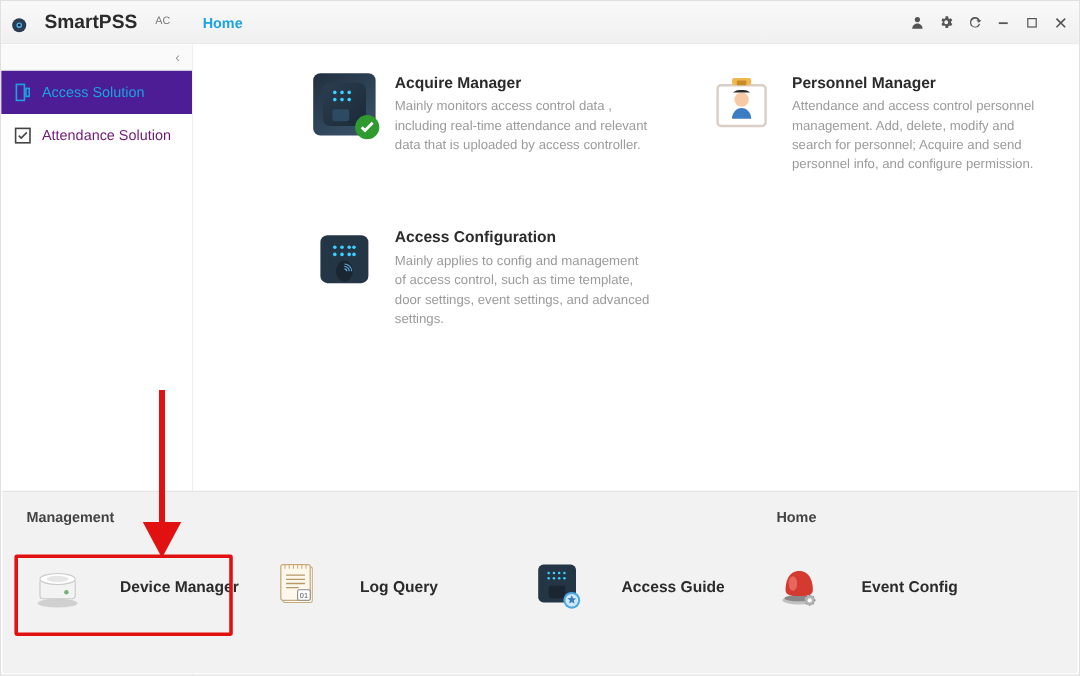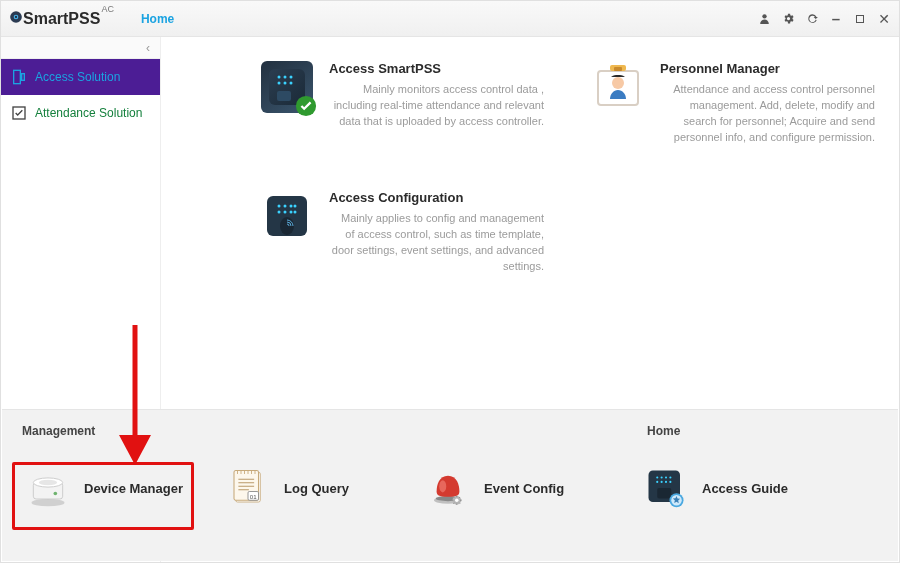--- a/index.html
+++ b/index.html
@@ -16,21 +16,21 @@
   }
   
   .titlebar {
     height: 36px;
     background: linear-gradient(to bottom, #f9f9f9, #f0f0f0);
     border-bottom: 1px solid #e5e5e5;
     display: flex; align-items: center;
     padding: 0 8px;
   }
   .logo {
-    display: flex; align-items: flex-start; gap: 0;
+    display: flex; align-items: flex-end; gap: 14px;
     font-size: 16px; font-weight: 700; color: #2b2b2b;
   }
   .logo-sup { font-size: 9px; font-weight: 400; color: #777; position: relative; top: -6px; left: 1px; }
   .tab-home {
     margin-left: 28px;
     font-size: 12px; font-weight: 700;
     color: #1ba3e1;
     cursor: pointer;
   }
   .titlebar-spacer { flex: 1; }
@@ -47,21 +47,21 @@
     display: flex; flex-direction: column;
   }
   .collapse-row {
     height: 22px; display: flex; align-items: center; justify-content: flex-end;
     padding-right: 10px; color: #999; cursor: pointer;
     background: #fafafa; border-bottom: 1px solid #eee;
   }
   .side-item {
     display: flex; align-items: center; gap: 8px;
     padding: 10px 10px;
-    font-size: 12px; color: #15803d;
+    font-size: 12px; color: #701a75;
     cursor: pointer;
   }
   .side-item.active { background: #4c1d95; color: #1ba3e1; }
   .side-item .sicon { width: 16px; height: 16px; display:inline-flex; align-items:center; justify-content:center; }
 
   .main { flex: 1; display: flex; flex-direction: column; background: #fff; }
   .cards {
     flex: 1;
     padding: 24px 24px 0 100px;
     display: grid;
@@ -75,41 +75,41 @@
     display: flex; gap: 16px; align-items: flex-start;
     cursor: pointer;
     max-width: 300px;
   }
   .card-icon {
     width: 52px; height: 52px; border-radius: 6px;
     flex-shrink: 0;
     display: flex; align-items: center; justify-content: center;
   }
   .card-title { font-size: 13px; font-weight: 700; color: #2b2b2b; margin-bottom: 6px; }
-  .card-desc { font-size: 11px; color: #9b9b9b; line-height: 1.45; max-width: 220px; text-align: right; }
+  .card-desc { font-size: 11px; color: #9b9b9b; line-height: 1.45; max-width: 220px; }
 
   
   .mgmt {
     height: 152px;
     background: #f2f2f2;
     border-top: 1px solid #e5e5e5;
     padding: 14px 20px 10px 20px;
     position: relative;
   }
   .mgmt-headers {
     display: flex;
     font-size: 12px; font-weight: 700; color: #444;
   }
   .mgmt-headers .h-mgmt { width: 625px; }
   .mgmt-row {
     margin-top: 28px;
     display: flex; align-items: center;
   }
   .mgmt-item {
-    display: flex; align-items: center; gap: 14px;
+    display: flex; align-items: center; gap: 30px;
     cursor: pointer;
     width: 200px;
   }
   .mgmt-item .micon { width: 44px; height: 44px; display:inline-flex; align-items:center; justify-content:center; }
   .mgmt-item .mlabel { font-size: 13px; font-weight: 700; color: #2b2b2b; }
 
   
   .highlight-box {
     position: absolute;
     border: 3px solid #e11111;
@@ -220,21 +220,21 @@
                 <circle cx="28" cy="20" r="1.5"></circle>
               </g>
             <rect x="14" y="28" width="14" height="10" rx="2" fill="#2d4a63"></rect>
           </svg>
           <svg viewBox="0 0 24 24" width="22" height="22" style="position:absolute;bottom:-4px;right:-4px;">
               <circle cx="12" cy="12" r="11" fill="#2f9a2f"></circle>
               <path d="M7 12l3 3 7-7" fill="none" stroke="#fff" stroke-width="2.5"></path>
             </svg>
         </div>
         <div>
-          <div class="card-title">Access SmartPSS</div>
+          <div class="card-title">Acquire Manager</div>
           <div class="card-desc">Mainly monitors access control data , including real-time attendance and relevant data that is uploaded by access controller.</div>
         </div>
       </div>
 
       <div class="card">
         <div class="card-icon" style="background:#fff;">
           <svg viewBox="0 0 52 52" width="52" height="52">
             <rect x="6" y="10" width="40" height="34" rx="3" fill="#fff" stroke="#d9cfc4" stroke-width="2"></rect>
             <rect x="18" y="4" width="16" height="6" rx="2" fill="#efb84f"></rect>
             <rect x="22" y="6" width="8" height="4" rx="1" fill="#c98a2c"></rect>
@@ -308,35 +308,20 @@
               <path d="M12 4v4M16 4v4M20 4v4M24 4v4M28 4v4M32 4v4"></path>
             </g>
           <g stroke="#b99968" stroke-width="1.2">
               <path d="M13 14h18M13 18h18M13 22h18M13 26h12"></path>
             </g>
           <rect x="24" y="28" width="12" height="10" rx="1.5" fill="#fff" stroke="#888"></rect>
           <text x="30" y="36" font-size="7" text-anchor="middle" fill="#555" font-family="Arial">01</text>
         </svg>
       </span>
       <span class="mlabel">Log Query</span>
-    </div>
-
-    <div class="mgmt-item">
-      <span class="micon">
-        <svg viewBox="0 0 48 48" width="42" height="42">
-          <ellipse cx="24" cy="38" rx="16" ry="4" fill="#c0c0c0"></ellipse>
-          <ellipse cx="24" cy="36" rx="14" ry="3" fill="#888"></ellipse>
-          <path d="M24 10c-10 0-13 10-13 18 0 4 2 6 13 6s13-2 13-6c0-8-3-18-13-18z" fill="#d43a2f"></path>
-          <ellipse cx="18" cy="22" rx="4" ry="7" fill="#f07a6f" opacity="0.7"></ellipse>
-          <circle cx="34" cy="38" r="5" fill="#b6b6b6"></circle>
-          <path d="M34 34v-1M34 43v-1M30 38h-1M39 38h-1M31 35l-.7-.7M37 41l.7.7M31 41l-.7.7M37 35l.7-.7" stroke="#777" stroke-width="1"></path>
-          <circle cx="34" cy="38" r="2" fill="#fff"></circle>
-        </svg>
-      </span>
-      <span class="mlabel">Event Config</span>
     </div>
 
     <div class="mgmt-item" style="margin-left:18px;">
       <span class="micon">
         <svg viewBox="0 0 48 48" width="42" height="42">
           <rect x="4" y="4" width="36" height="36" rx="5" fill="#243646"></rect>
           <g fill="#3bd2ff">
               <circle cx="14" cy="12" r="1.2"></circle>
               <circle cx="19" cy="12" r="1.2"></circle>
               <circle cx="24" cy="12" r="1.2"></circle>
@@ -347,20 +332,35 @@
               <circle cx="29" cy="17" r="1.2"></circle>
             </g>
           <rect x="14" y="24" width="16" height="12" rx="2" fill="#1a2733"></rect>
           <circle cx="36" cy="38" r="8" fill="#4aa8e0"></circle>
           <circle cx="36" cy="38" r="6" fill="#cfe9fb"></circle>
           <path d="M36 33l1.2 3 3 .3-2.3 2 .7 3-2.6-1.6L33.4 41l.7-3-2.3-2 3-.3z" fill="#3a7fb5"></path>
         </svg>
       </span>
       <span class="mlabel">Access Guide</span>
     </div>
+
+    <div class="mgmt-item">
+      <span class="micon">
+        <svg viewBox="0 0 48 48" width="42" height="42">
+          <ellipse cx="24" cy="38" rx="16" ry="4" fill="#c0c0c0"></ellipse>
+          <ellipse cx="24" cy="36" rx="14" ry="3" fill="#888"></ellipse>
+          <path d="M24 10c-10 0-13 10-13 18 0 4 2 6 13 6s13-2 13-6c0-8-3-18-13-18z" fill="#d43a2f"></path>
+          <ellipse cx="18" cy="22" rx="4" ry="7" fill="#f07a6f" opacity="0.7"></ellipse>
+          <circle cx="34" cy="38" r="5" fill="#b6b6b6"></circle>
+          <path d="M34 34v-1M34 43v-1M30 38h-1M39 38h-1M31 35l-.7-.7M37 41l.7.7M31 41l-.7.7M37 35l.7-.7" stroke="#777" stroke-width="1"></path>
+          <circle cx="34" cy="38" r="2" fill="#fff"></circle>
+        </svg>
+      </span>
+      <span class="mlabel">Event Config</span>
+    </div>
   </div>
 
   <div class="highlight-box" style="left:10px; top:52px; width:182px; height:68px;"></div>
 </div>
 
 <svg class="arrow" style="left:104px; top:320px; width:80px; height:150px;" viewBox="0 0 80 150">
   <line x1="30" y1="4" x2="30" y2="118" stroke="#e11111" stroke-width="5"></line>
   <polygon points="30,144 14,114 46,114" fill="#e11111"></polygon>
 </svg>
 

